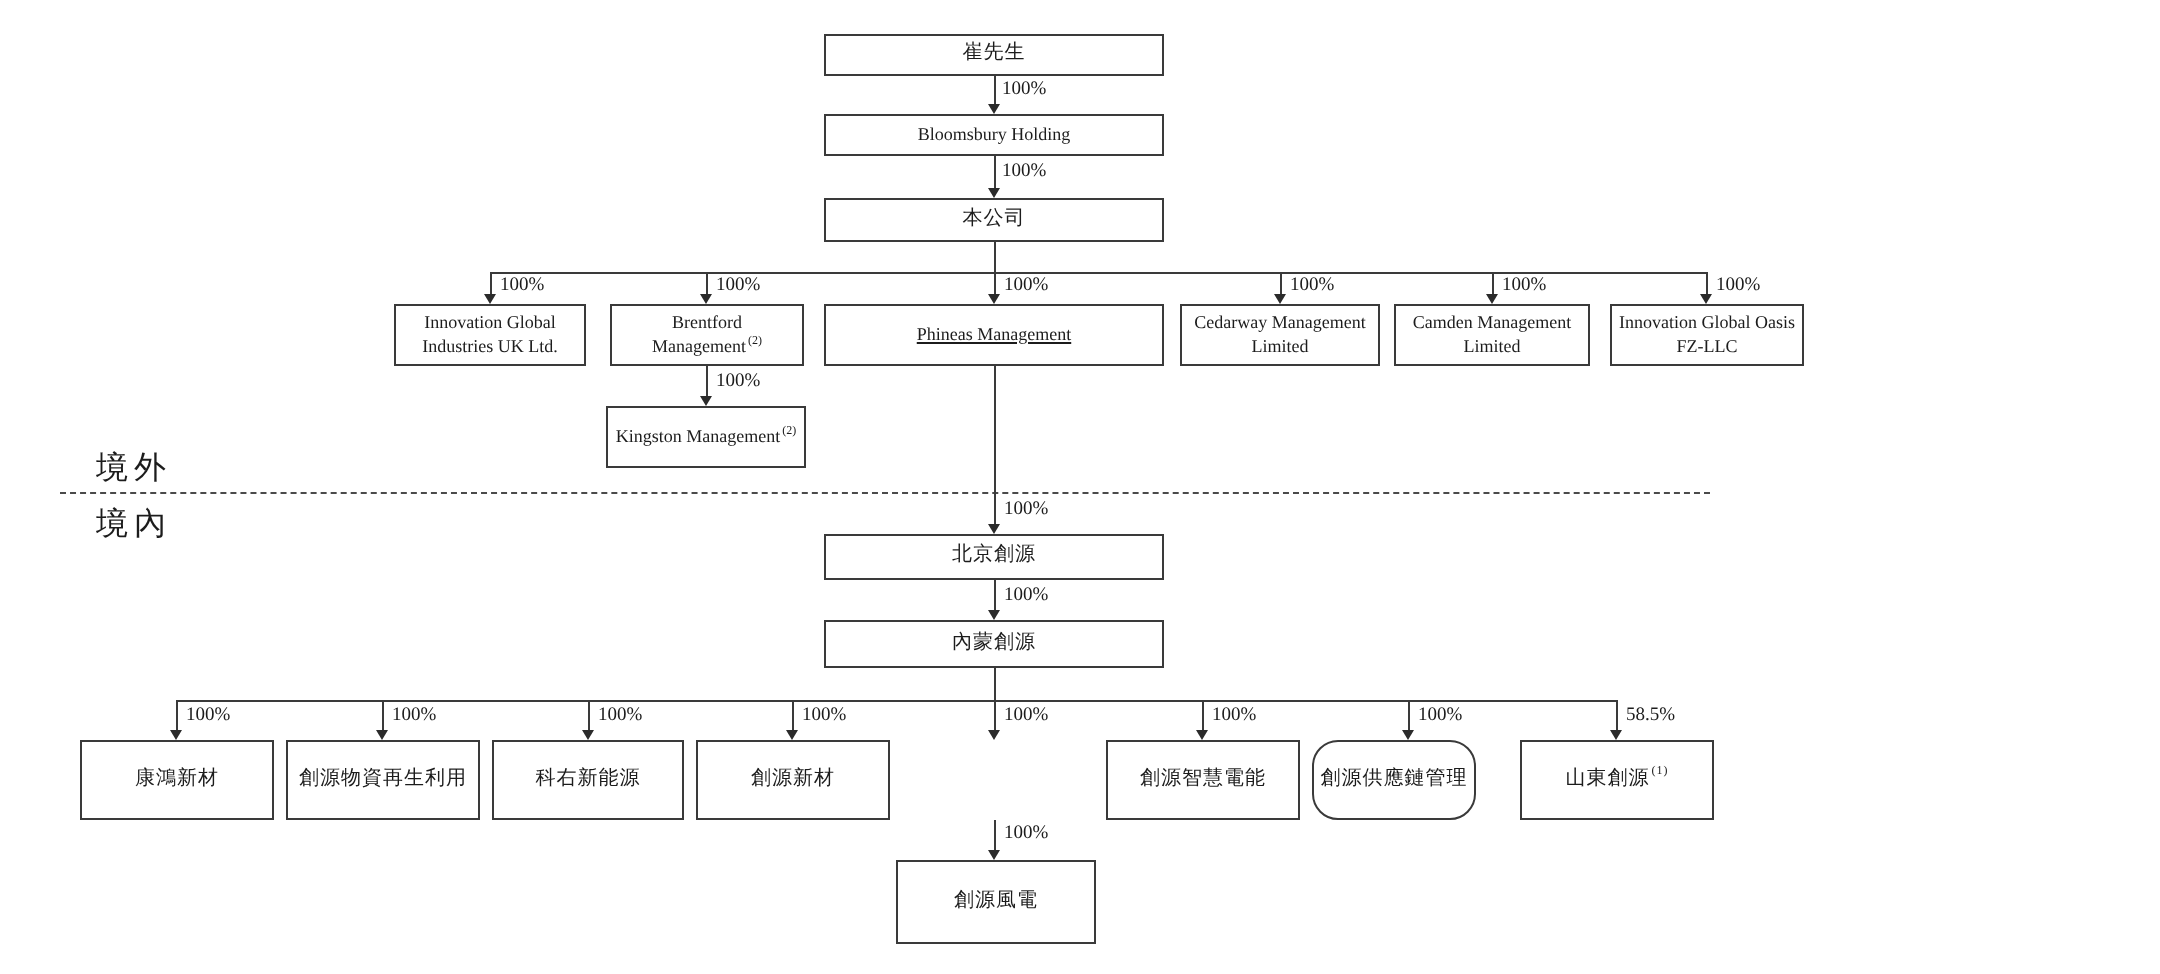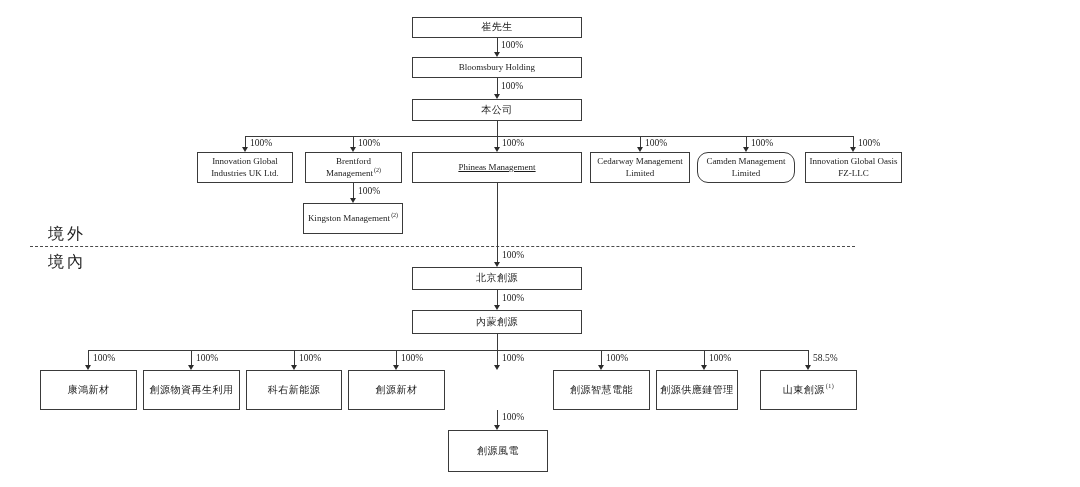--- a/index.html
+++ b/index.html
@@ -83,21 +83,21 @@
   </div>
   <div class="node en" style="left:305px;top:152px;width:97px;height:31px;">
     <span><span>Brentford Management</span><sup class="note">(2)</sup></span>
   </div>
   <div class="node en" style="left:412px;top:152px;width:170px;height:31px;text-decoration:underline;">
     <span>Phineas Management</span>
   </div>
   <div class="node en" style="left:590px;top:152px;width:100px;height:31px;">
     <span>Cedarway Management Limited</span>
   </div>
-  <div class="node en" style="left:697px;top:152px;width:98px;height:31px;border-radius:11px;">
+  <div class="node en" style="left:697px;top:152px;width:98px;height:31px;">
     <span>Camden Management Limited</span>
   </div>
   <div class="node en" style="left:805px;top:152px;width:97px;height:31px;">
     <span>Innovation Global Oasis FZ-LLC</span>
   </div>
 
   <div class="vl" style="left:353px;top:183px;height:15px;"></div>
   <div class="ar" style="left:350px;top:198px;"></div>
   <span class="pct" style="left:358px;top:186px;">100%</span>
   <div class="node en" style="left:303px;top:203px;width:100px;height:31px;">
@@ -165,21 +165,21 @@
   </div>
   <div class="node zh" style="left:246px;top:370px;width:96px;height:40px;">
     <span>科右新能源</span>
   </div>
   <div class="node zh" style="left:348px;top:370px;width:97px;height:40px;">
     <span>創源新材</span>
   </div>
   <div class="node zh" style="left:553px;top:370px;width:97px;height:40px;">
     <span>創源智慧電能</span>
   </div>
-  <div class="node zh" style="left:656px;top:370px;width:82px;height:40px;">
+  <div class="node zh" style="left:656px;top:370px;width:82px;height:40px;border-radius:13px;">
     <span>創源供應鏈管理</span>
   </div>
   <div class="node zh" style="left:760px;top:370px;width:97px;height:40px;">
     <span><span>山東創源</span><sup class="note">(1)</sup></span>
   </div>
 
   <div class="vl" style="left:497px;top:410px;height:15px;"></div>
   <div class="ar" style="left:494px;top:425px;"></div>
   <span class="pct" style="left:502px;top:412px;">100%</span>
   <div class="node zh" style="left:448px;top:430px;width:100px;height:42px;">

